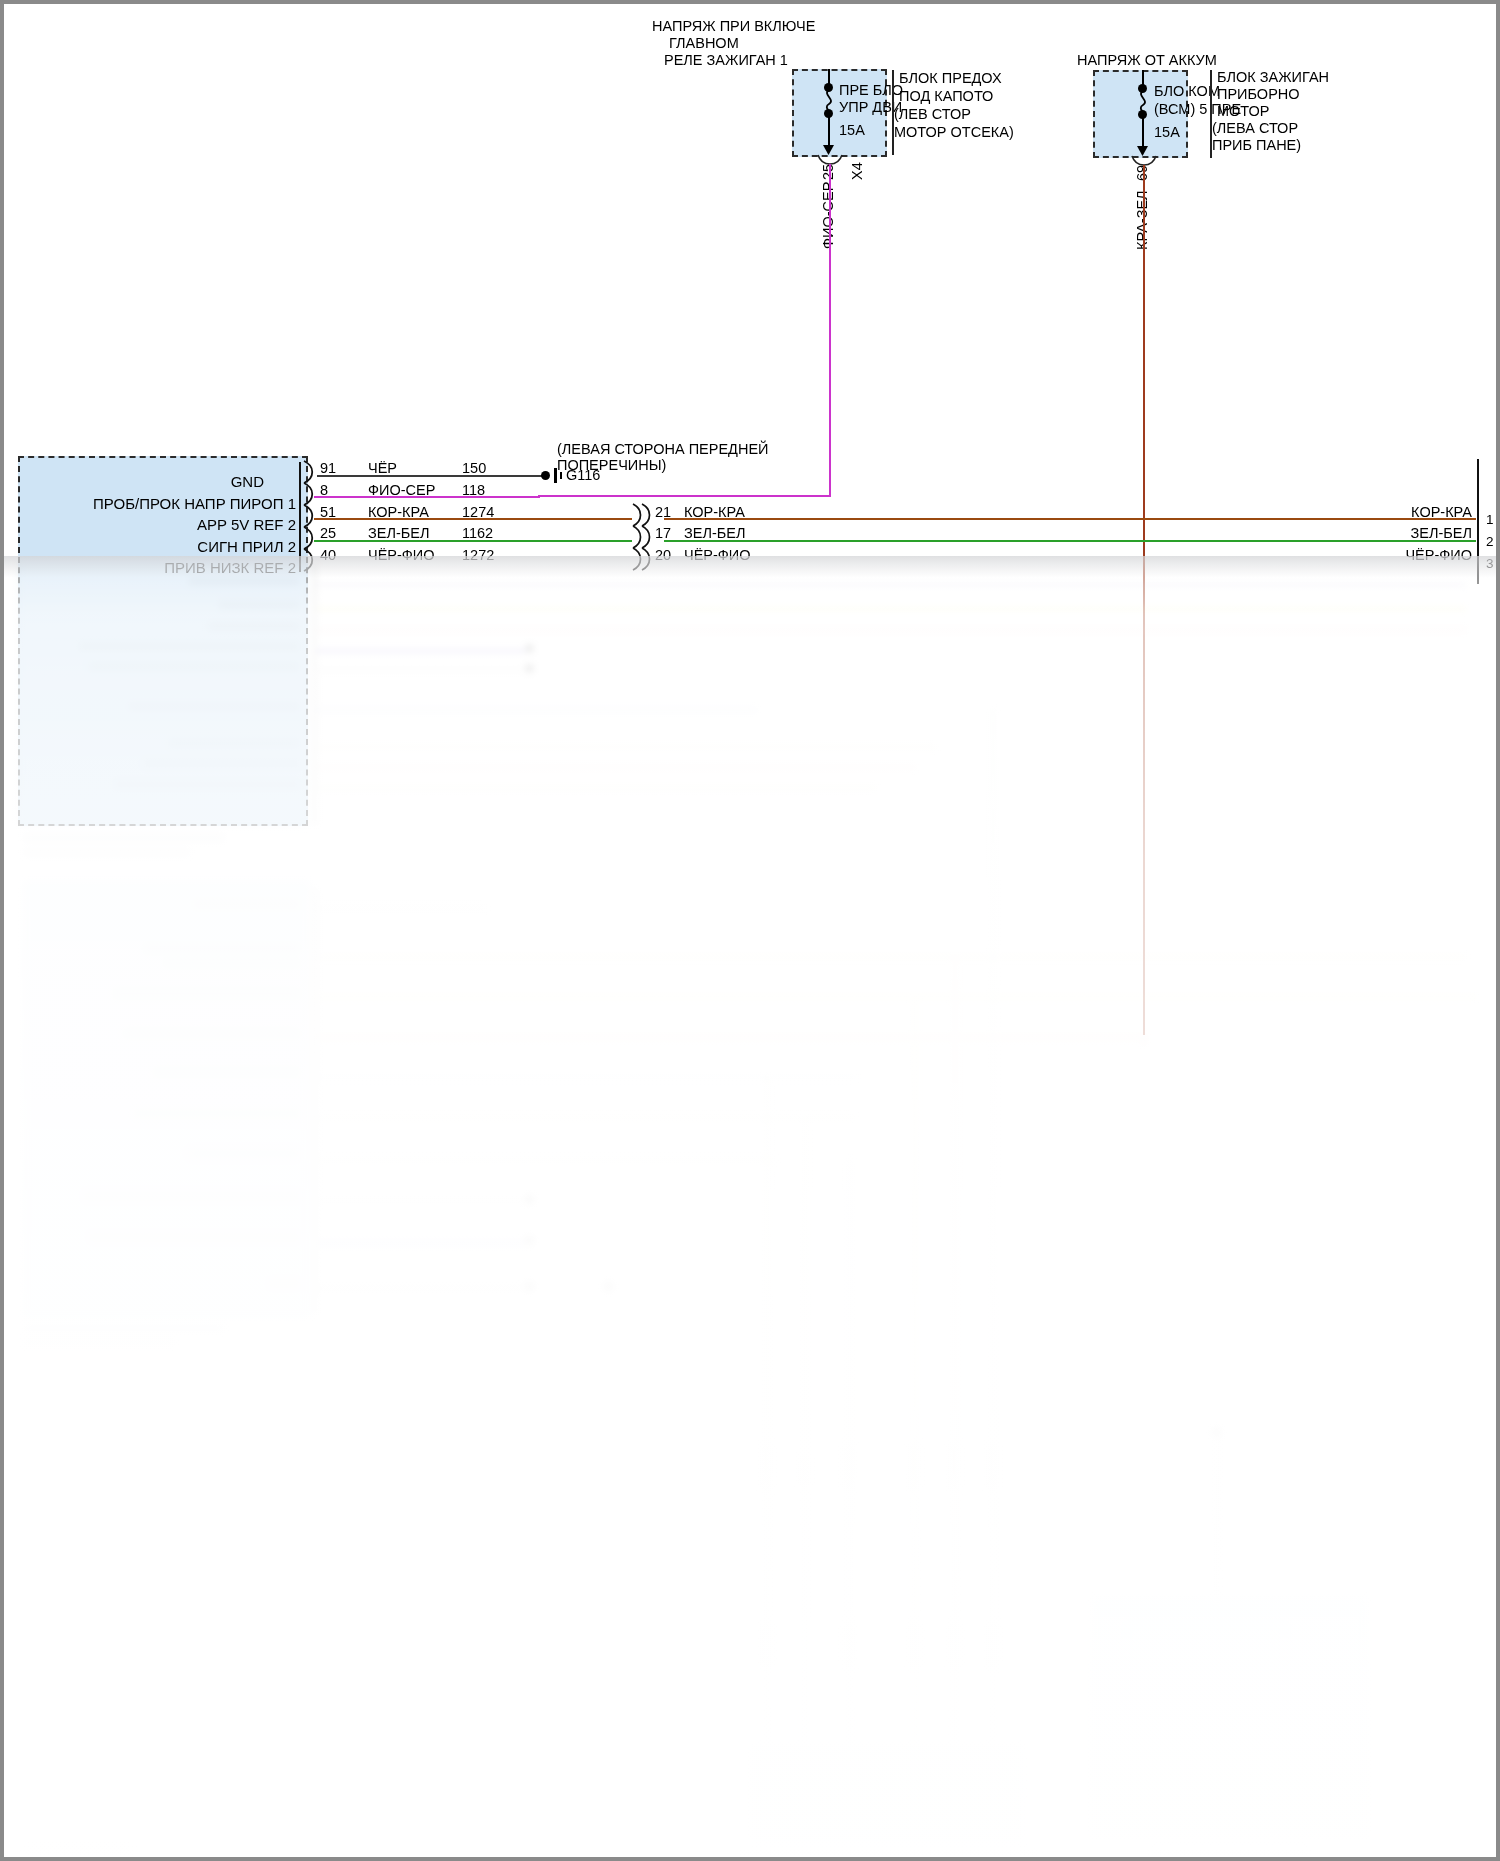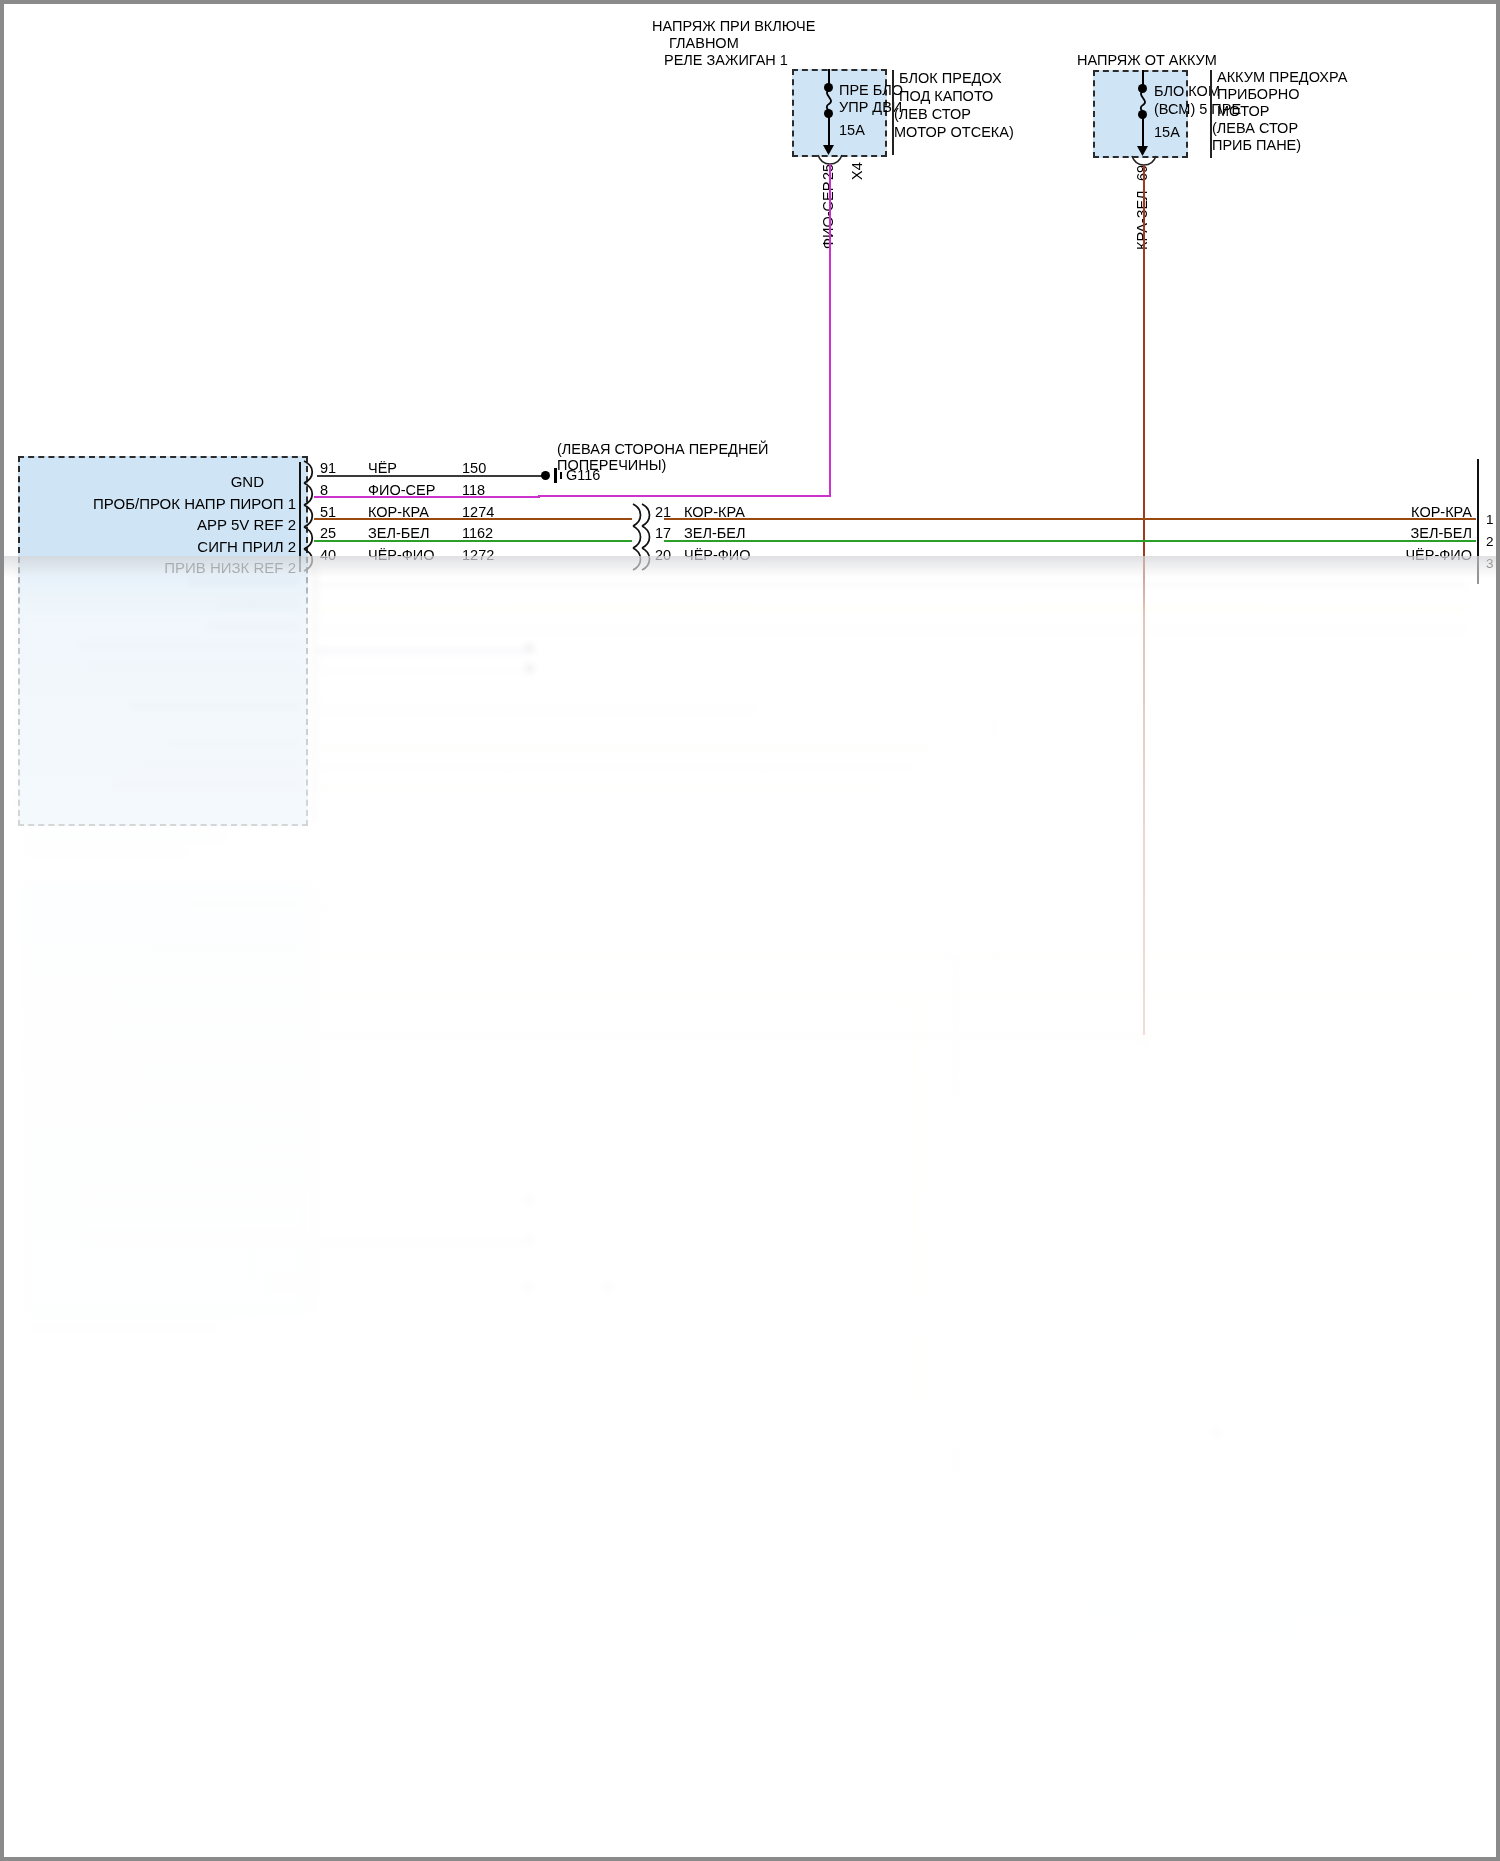--- a/index.html
+++ b/index.html
@@ -167,21 +167,21 @@
     <div class="vwire" style="left:1138px; top:113px; height:33px; border-color:#000;"></div>
     <svg style="position:absolute;left:1132px;top:141px;width:13px;height:12px;overflow:visible;">
       <path d="M6.5 11 L1 1 L12 1 Z" fill="#000"></path>
     </svg>
 
     <div class="txt t14" style="left:1150px; top:79px;">БЛО КОМ</div>
     <div class="txt t14" style="left:1150px; top:97px;">(ВСМ) 5 ПРЕ</div>
     <div class="txt t14" style="left:1150px; top:120px;">15А</div>
 
     <div style="position:absolute;left:1206px;top:66px;width:2px;height:88px;background:#222;"></div>
-    <div class="txt t14" style="left:1213px; top:65px;">АККУМ ПРЕДОХРА</div>
+    <div class="txt t14" style="left:1213px; top:65px;">БЛОК ЗАЖИГАН</div>
     <div class="txt t14" style="left:1213px; top:82px;">ПРИБОРНО</div>
     <div class="txt t14" style="left:1213px; top:99px;">МОТОР</div>
     <div class="txt t14" style="left:1208px; top:116px;">(ЛЕВА СТОР</div>
     <div class="txt t14" style="left:1208px; top:133px;">ПРИБ ПАНЕ)</div>
 
     <svg style="position:absolute;left:1126px;top:151px;width:30px;height:14px;overflow:visible;">
       <path d="M2 1 C 6 13, 22 13, 26 1" stroke="#222" stroke-width="1.6" fill="none"></path>
     </svg>
     <div class="txt t14 vert" style="left:1130px; top:177px;">69</div>
     <div class="txt t14 vert" style="left:1130px; top:246px;">КРА-ЗЕЛ</div>

